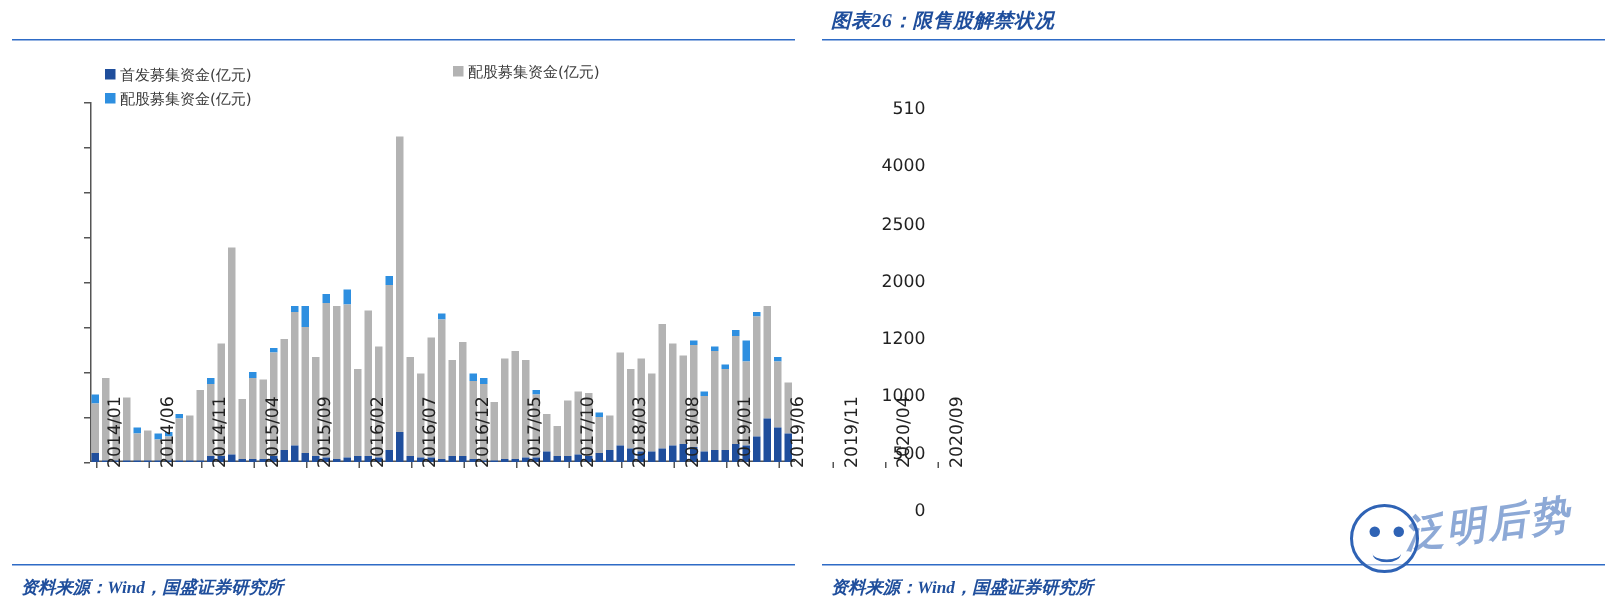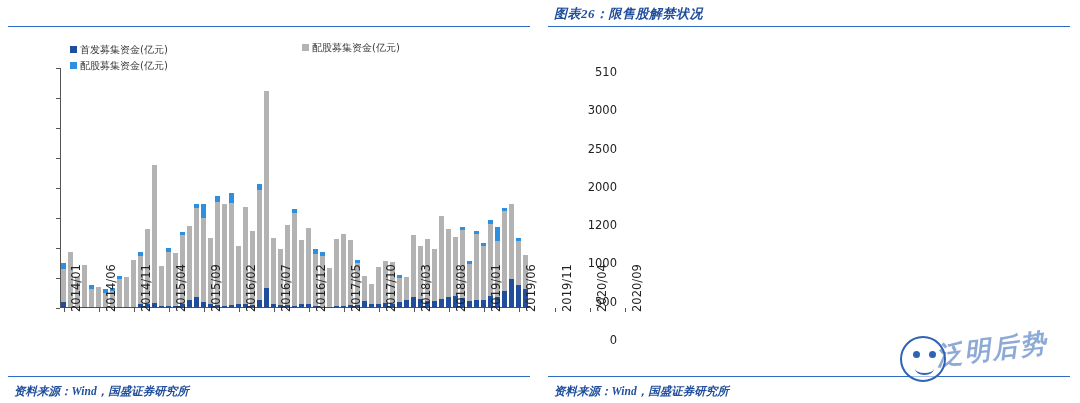--- a/index.html
+++ b/index.html
@@ -630,21 +630,21 @@
     <div class="rule-top"></div>
     <div class="rule-bot"></div>
 
     <div id="ylabs-right">
         <div class="ylab" style="top: 340px; right: 463px;">0</div>
         <div class="ylab" style="top: 301.714px; right: 463px;">500</div>
         <div class="ylab" style="top: 263.429px; right: 463px;">1000</div>
         <div class="ylab" style="top: 225.143px; right: 463px;">1200</div>
         <div class="ylab" style="top: 186.857px; right: 463px;">2000</div>
         <div class="ylab" style="top: 148.571px; right: 463px;">2500</div>
-        <div class="ylab" style="top: 110.286px; right: 463px;">3000</div>
+        <div class="ylab" style="top: 110.286px; right: 463px;">4000</div>
         <div class="ylab" style="top: 72px; right: 463px;">510</div>
       </div>
     <div class="xlabs" id="xlabs-right" style="left:622px;top:344px;width:448px;"></div>
 
     <div class="source">资料来源：Wind，国盛证券研究所</div>
   </div>
 
   <div class="wm">
     <div class="face">
       <div class="eye l"></div>

